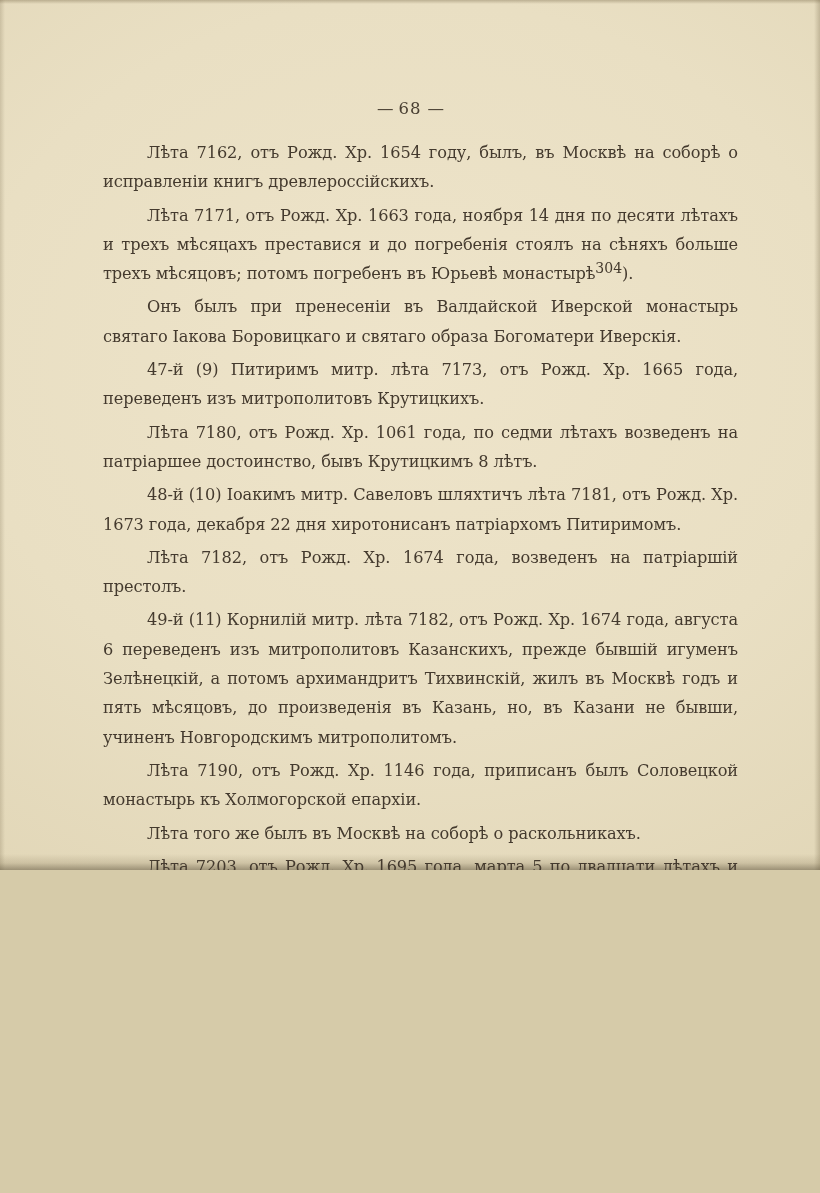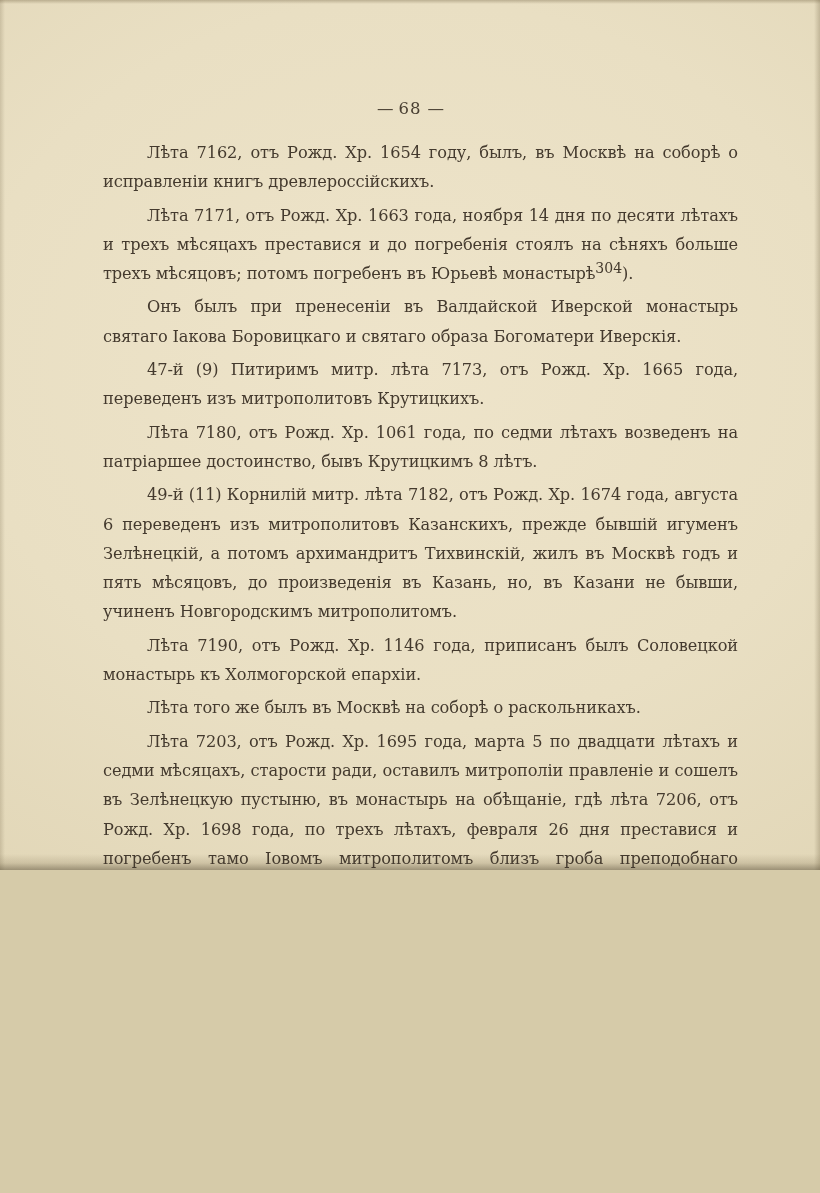--- a/index.html
+++ b/index.html
@@ -75,20 +75,22 @@
     <span class="dash">—</span><span>68</span><span class="dash">—</span>
   </div>
 
   <div class="text-block">
     <div>
         <p class="para">Лѣта 7162, отъ Рожд. Хр. 1654 году, былъ, въ Москвѣ на соборѣ о исправленіи книгъ древлероссійскихъ.</p>
         <p class="para">Лѣта 7171, отъ Рожд. Хр. 1663 года, ноября 14 дня по десяти лѣтахъ и трехъ мѣсяцахъ преставися и до погребенія стоялъ на сѣняхъ больше трехъ мѣсяцовъ; потомъ погребенъ въ Юрьевѣ монастырѣ<sup>304</sup>).</p>
         <p class="para">Онъ былъ при пренесеніи въ Валдайской Иверской монастырь святаго Іакова Боровицкаго и святаго образа Богоматери Иверскія.</p>
         <p class="para">47-й (9) Питиримъ митр. лѣта 7173, отъ Рожд. Хр. 1665 года, переведенъ изъ митрополитовъ Крутицкихъ.</p>
         <p class="para">Лѣта 7180, отъ Рожд. Хр. 1061 года, по седми лѣтахъ возведенъ на патріаршее достоинство, бывъ Крутицкимъ 8 лѣтъ.</p>
+        <p class="para">48-й (10) Іоакимъ митр. Савеловъ шляхтичъ лѣта 7181, отъ Рожд. Хр. 1673 года, декабря 22 дня хиротонисанъ патріархомъ Питиримомъ.</p>
+        <p class="para">Лѣта 7182, отъ Рожд. Хр. 1674 года, возведенъ на патріаршій престолъ.</p>
         <p class="para">49-й (11) Корнилій митр. лѣта 7182, отъ Рожд. Хр. 1674 года, августа 6 переведенъ изъ митрополитовъ Казанскихъ, прежде бывшій игуменъ Зелѣнецкій, а потомъ архимандритъ Тихвинскій, жилъ въ Москвѣ годъ и пять мѣсяцовъ, до произведенія въ Казань, но, въ Казани не бывши, учиненъ Новгородскимъ митрополитомъ.</p>
         <p class="para">Лѣта 7190, отъ Рожд. Хр. 1146 года, приписанъ былъ Соловецкой монастырь къ Холмогорской епархіи.</p>
         <p class="para">Лѣта того же былъ въ Москвѣ на соборѣ о раскольникахъ.</p>
         <p class="para">Лѣта 7203, отъ Рожд. Хр. 1695 года, марта 5 по двадцати лѣтахъ и седми мѣсяцахъ, старости ради, оставилъ митрополіи правленіе и сошелъ въ Зелѣнецкую пустыню, въ монастырь на обѣщаніе, гдѣ лѣта 7206, отъ Рожд. Хр. 1698 года, по трехъ лѣтахъ, февраля 26 дня преставися и погребенъ тамо Іовомъ митрополитомъ близъ гроба преподобнаго Мартирія Зелѣнецкаго.</p>
         <p class="para">50-й (12) Еуфимій) митр. лѣта 7203 отъ Рожд. Хр. 1695 года переведенъ изъ Крутицъ, митрополитъ Сарскій и Подонскій.</p>
       </div>
 
   </div>
 
 </div>

